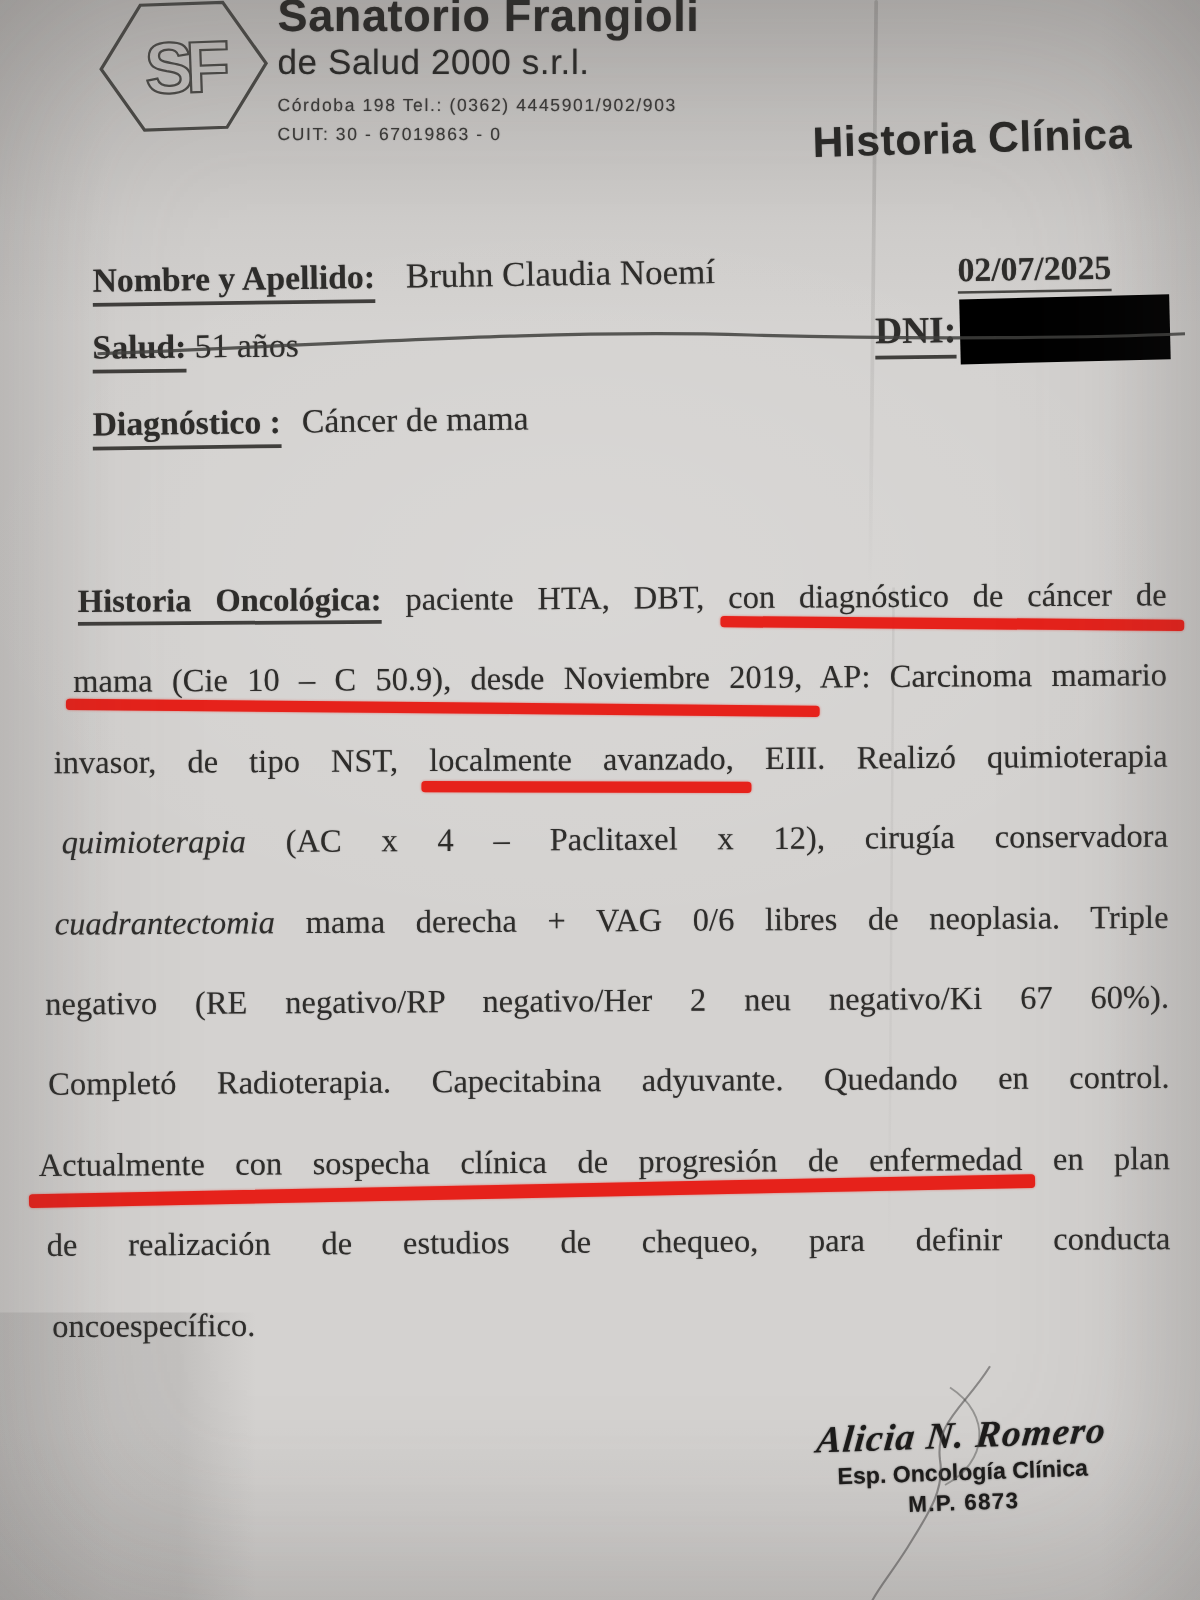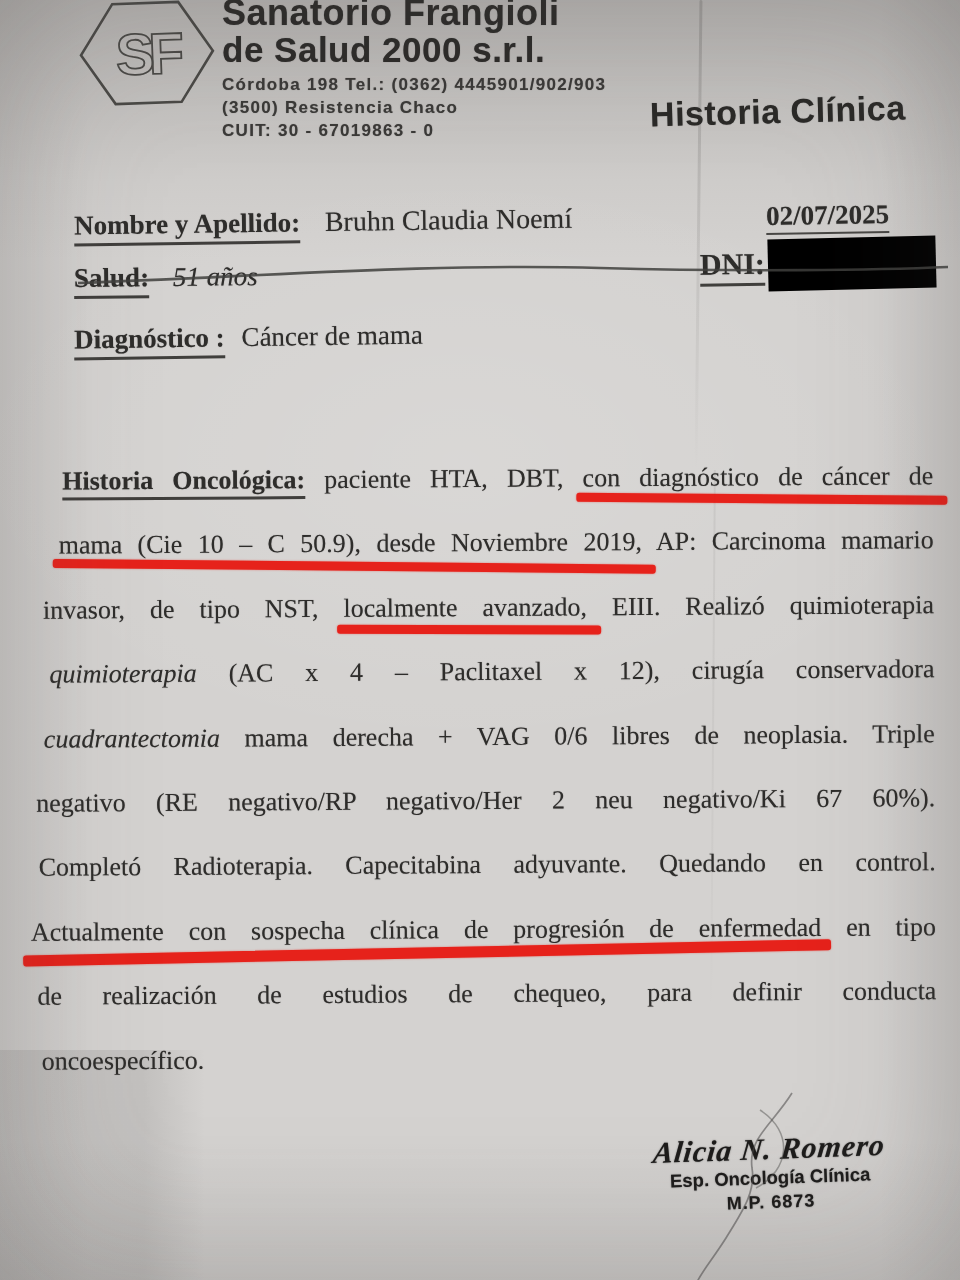--- a/index.html
+++ b/index.html
@@ -22,37 +22,37 @@
     background:linear-gradient(180deg, rgba(90,88,86,.10), rgba(90,88,86,.05) 70%, rgba(90,88,86,0));
     transform:rotate(.4deg);}
   .fold-bl{position:absolute;left:0;top:1050px;width:205px;height:230px;
     background:linear-gradient(90deg, rgba(92,90,88,.14) 70%, rgba(92,90,88,0));}
   
   .ink{text-shadow:0 0 1px rgba(46,45,44,.45);}
   
   .logo{position:absolute;left:76px;top:-4px;transform:rotate(-2deg);}
   .org{position:absolute;left:222px;top:-6px;font-family:"Liberation Sans","DejaVu Sans",sans-serif;color:#2c2b29;}
   .org .l1{font-size:36px;font-weight:bold;letter-spacing:.5px;line-height:38px;}
-  .org .l2{font-size:35px;font-weight:bold;letter-spacing:.5px;line-height:36px;}
-  .org .small{font-size:17px;font-weight:bold;letter-spacing:1.3px;line-height:23px;color:#3b3a38;}
+  .org .l2{font-size:28px;font-weight:normal;letter-spacing:.5px;line-height:36px;}
+  .org .small{font-size:14px;font-weight:normal;letter-spacing:1.3px;line-height:23px;color:#3b3a38;}
   .org .small.first{margin-top:5px;}
   .doc-title{position:absolute;left:650px;top:92px;font-family:"Liberation Sans","DejaVu Sans",sans-serif;
     font-size:34px;font-weight:bold;color:#2a2927;transform:rotate(-1.6deg);letter-spacing:.5px;}
   
   .ulabel{font-weight:bold;border-bottom:3px solid rgba(38,36,34,.85);padding-bottom:3px;}
   .row{position:absolute;white-space:nowrap;}
   .row-name{left:74px;top:206px;font-size:27px;transform:rotate(-.8deg);}
   .row-name .val{font-size:28px;margin-left:18px;}
   .row-date{left:766px;top:200px;font-size:27px;font-weight:bold;transform:rotate(-1deg);}
   .row-date .d{border-bottom:2px solid rgba(38,36,34,.8);padding-bottom:2px;}
   .row-dni{left:700px;top:240px;font-size:30px;transform:rotate(-.8deg);}
   .redaction{display:inline-block;width:168px;height:52px;background:#000;vertical-align:middle;
     margin-left:3px;transform:translateY(-2px) rotate(-.6deg);}
   .row-age{left:74px;top:262px;font-size:27px;transform:rotate(-.6deg);}
-  .row-age .val{margin-left:17px;font-style:italic;}
+  .row-age .val{margin-left:0;}
   .row-diag{left:74px;top:322px;font-size:27px;transform:rotate(-.8deg);}
   .row-diag .val{margin-left:10px;}
   
   .para{position:absolute;left:30px;top:447px;width:905px;font-size:26px;transform:rotate(-.35deg);}
   .hline{line-height:64.4px;height:64.4px;text-align:justify;text-align-last:justify;white-space:normal;}
   .hline:nth-child(1){margin-left:34px;}
   .hline:nth-child(2){margin-left:30px;}
   .hline:nth-child(3){margin-left:14px;}
   .hline:nth-child(4){margin-left:20px;}
   .hline:nth-child(5){margin-left:14px;}
@@ -94,21 +94,20 @@
     <svg width="142" height="114" viewBox="0 0 142 114">
       <polygon points="5,57 38,7 104,7 137,57 104,107 38,107" fill="none" stroke="#4a4946" stroke-width="2.6"></polygon>
       <text x="71" y="78" text-anchor="middle" font-family="Liberation Sans, sans-serif" font-weight="bold" font-size="58" letter-spacing="-6" fill="none" stroke="#4a4946" stroke-width="1.8">SF</text>
     </svg>
   </div>
 
   <div class="org ink">
     <div class="l1">Sanatorio Frangioli</div>
     <div class="l2">de Salud 2000 s.r.l.</div>
     <div class="small first">Córdoba 198 Tel.: (0362) 4445901/902/903</div>
-    <div class="small">(3500) Resistencia Chaco</div>
     <div class="small">CUIT: 30 - 67019863 - 0</div>
   </div>
 
   <div class="doc-title ink">Historia Clínica</div>
 
   <div class="row row-name ink">
     <span class="ulabel">Nombre y Apellido:</span>
     <span class="val">Bruhn Claudia Noemí</span>
   </div>
 
@@ -131,21 +130,21 @@
   </div>
 
   <div class="para ink">
     <div class="hline"><span class="seg seg-label">Historia Oncológica:</span><span class="seg"> paciente HTA, DBT, </span><span class="seg seg-mark">con diagnóstico de cáncer de</span></div>
     <div class="hline"><span class="seg seg-mark">mama (Cie 10 – C 50.9), desde Noviembre 2019,</span><span class="seg"> AP: Carcinoma mamario</span></div>
     <div class="hline"><span class="seg">invasor, de tipo NST, </span><span class="seg seg-mark">localmente avanzado,</span><span class="seg"> EIII. Realizó quimioterapia</span></div>
     <div class="hline"><span class="seg seg-it">quimioterapia</span><span class="seg"> (AC x 4 – Paclitaxel x 12), cirugía conservadora</span></div>
     <div class="hline"><span class="seg seg-it">cuadrantectomia</span><span class="seg"> mama derecha + VAG 0/6 libres de neoplasia. Triple</span></div>
     <div class="hline"><span class="seg">negativo (RE negativo/RP negativo/Her 2 neu negativo/Ki 67 60%).</span></div>
     <div class="hline"><span class="seg">Completó Radioterapia. Capecitabina adyuvante. Quedando en control.</span></div>
-    <div class="hline"><span class="seg seg-mark">Actualmente con sospecha clínica de progresión de enfermedad</span><span class="seg"> en tipo</span></div>
+    <div class="hline"><span class="seg seg-mark">Actualmente con sospecha clínica de progresión de enfermedad</span><span class="seg"> en plan</span></div>
     <div class="hline"><span class="seg">de realización de estudios de chequeo, para definir conducta</span></div>
     <div class="hline"><span class="seg">oncoespecífico.</span></div>
   </div>
 
   <div class="sig">
     <div class="name">Alicia N. Romero</div>
     <div class="role">Esp. Oncología Clínica</div>
     <div class="mp">M.P. 6873</div>
   </div>
 

